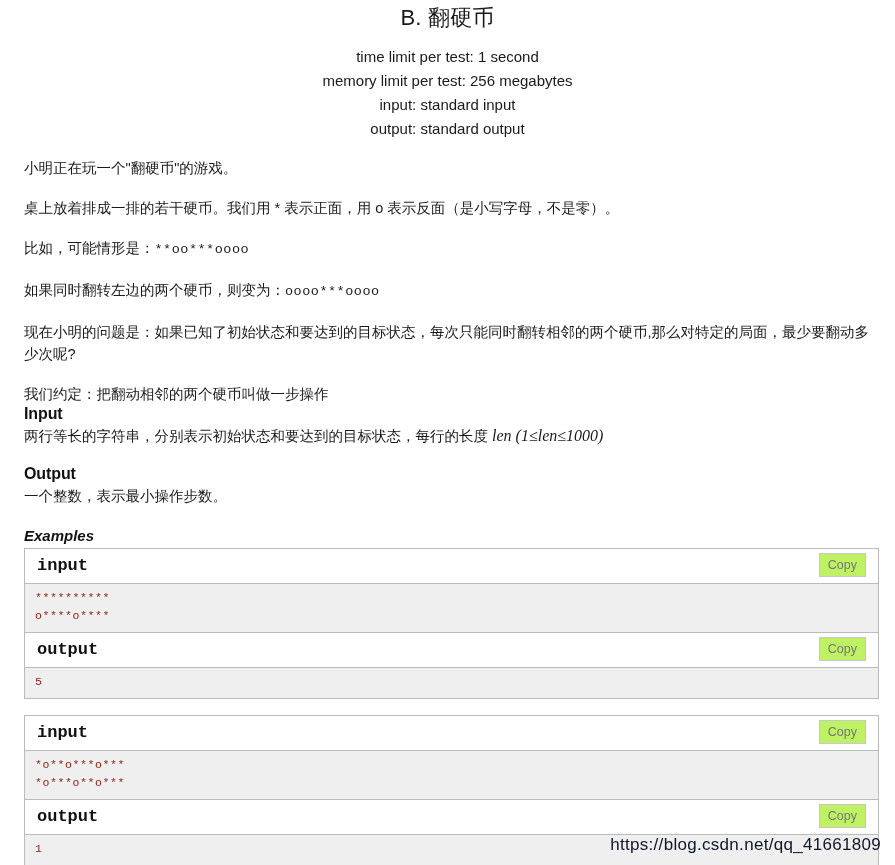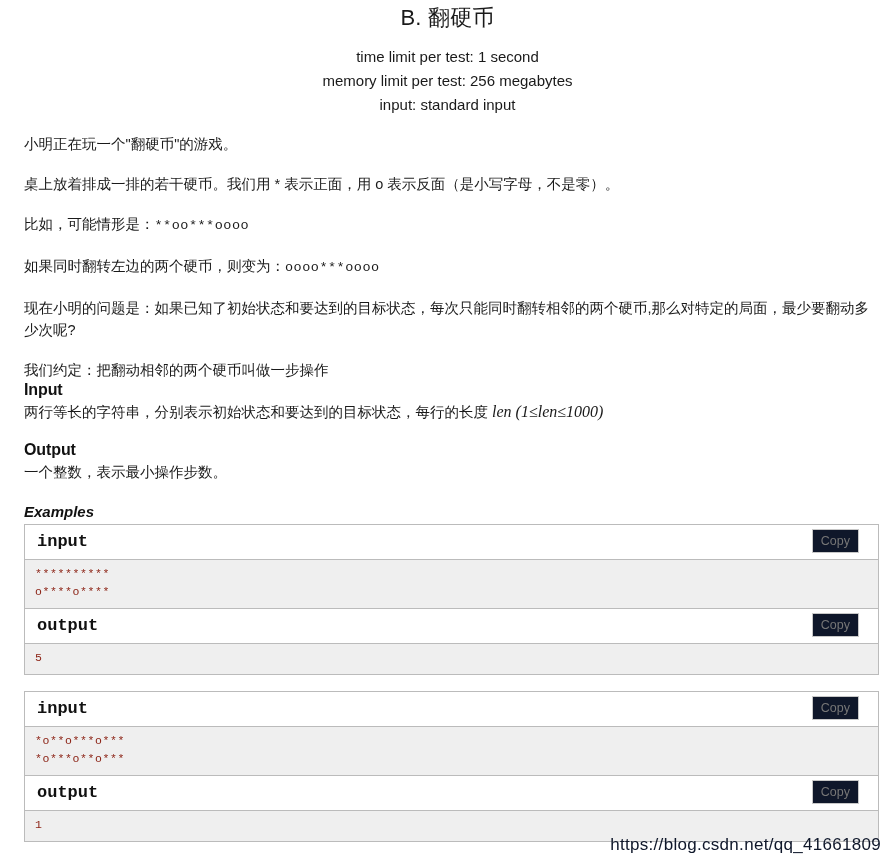--- a/index.html
+++ b/index.html
@@ -107,24 +107,24 @@
   }
   .sample-label {
     font-family: "Liberation Mono", "DejaVu Sans Mono", monospace;
     font-size: 17px;
     font-weight: bold;
     color: #111;
     line-height: 24px;
   }
   .copy-btn {
     position: absolute;
-    right: 19px;
+    right: 12px;
     top: 4px;
     border: 1px solid #c8c8c8;
-    background: #0f172a;
+    background: #bef264;
     color: #767676;
     font-family: "Liberation Sans", sans-serif;
     font-size: 12.5px;
     line-height: 16px;
     padding: 3px 8px 3px 8px;
     cursor: pointer;
     border-radius: 0;
   }
   .sample-pre {
     background: #efefef;
@@ -161,20 +161,21 @@
   }
 </style>
 </head>
 <body>
 
 <div class="problem-header">
   <h1 class="problem-title">B. 翻硬币</h1>
   <div class="limit-line">time limit per test: 1 second</div>
   <div class="limit-line">memory limit per test: 256 megabytes</div>
   <div class="limit-line">input: standard input</div>
+  <div class="limit-line">output: standard output</div>
 </div>
 
 <div class="statement">
   <p class="para">小明正在玩一个"翻硬币"的游戏。</p>
   <p class="para">桌上放着排成一排的若干硬币。我们用 * 表示正面，用 o 表示反面（是小写字母，不是零）。</p>
   <p class="para"><span>比如，可能情形是：</span><span class="mono-inline">**oo***oooo</span></p>
   <p class="para"><span>如果同时翻转左边的两个硬币，则变为：</span><span class="mono-inline">oooo***oooo</span></p>
   <p class="para">现在小明的问题是：如果已知了初始状态和要达到的目标状态，每次只能同时翻转相邻的两个硬币,那么对特定的局面，最少要翻动多少次呢?</p>
   <p class="para">我们约定：把翻动相邻的两个硬币叫做一步操作</p>
 </div>

